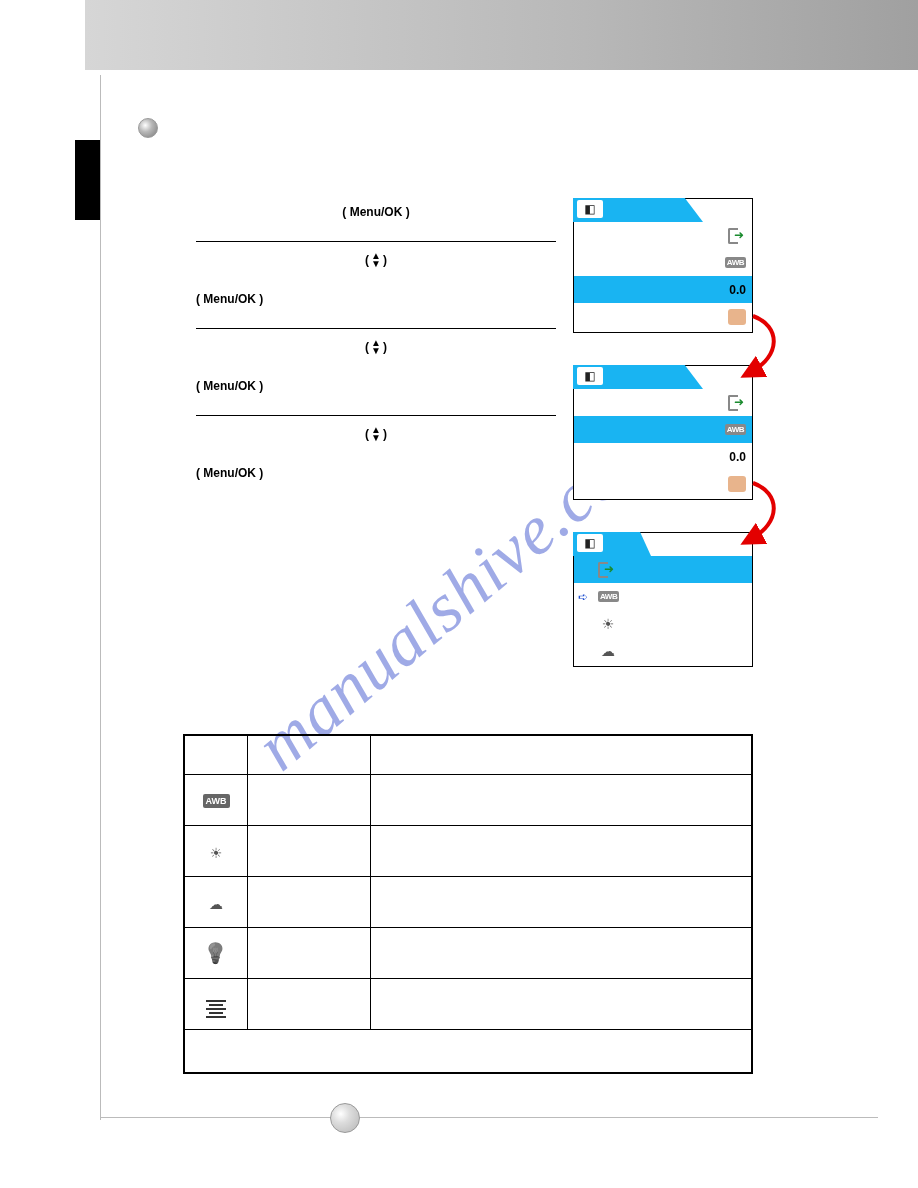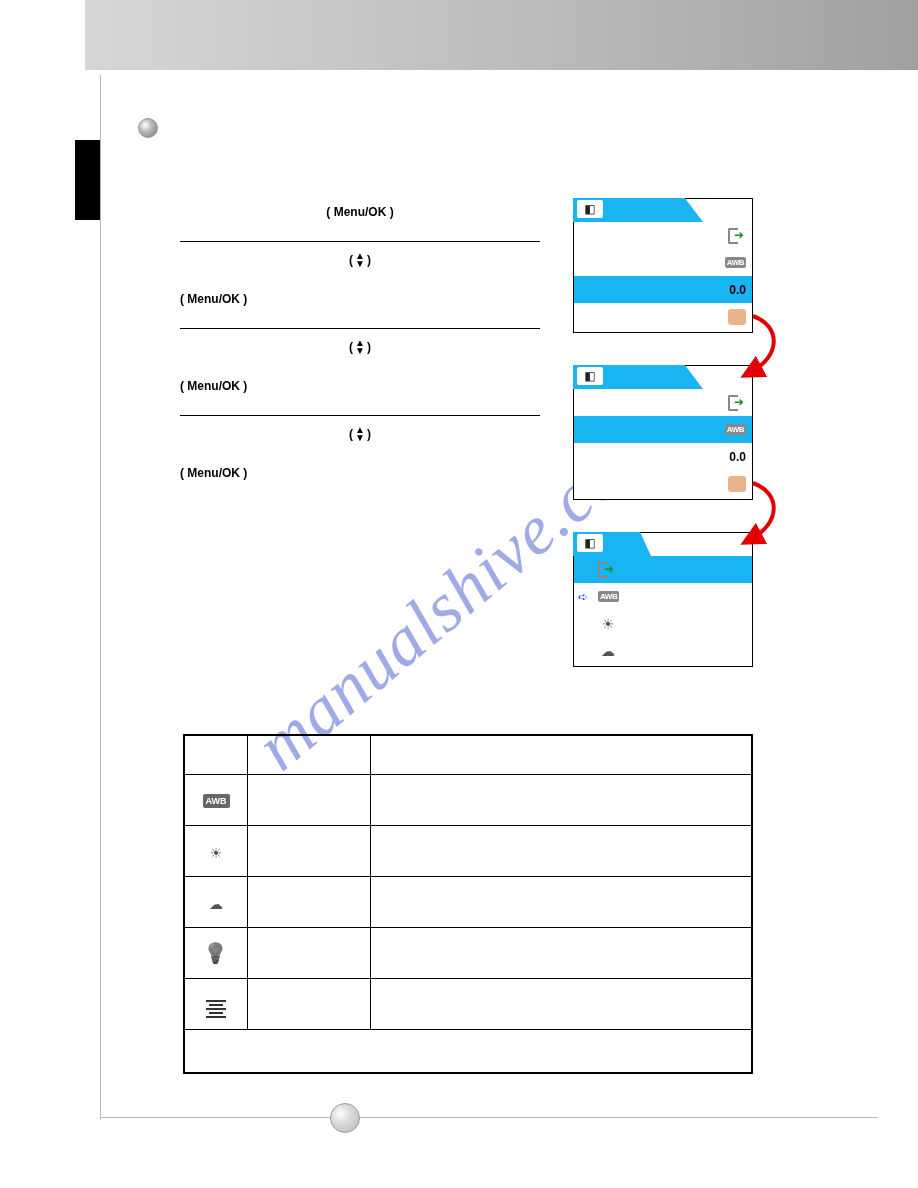--- a/index.html
+++ b/index.html
@@ -65,21 +65,21 @@
     bottom: 55px;
     width: 28px;
     height: 28px;
     border-radius: 50%;
     background: radial-gradient(circle at 35% 35%, #fff 0%, #ddd 35%, #b5b5b5 100%);
     border: 1px solid #999;
   }
 
   .steps {
     position: absolute;
-    left: 180px;
+    left: 196px;
     top: 195px;
     width: 360px;
   }
   .step-block {
     padding: 10px 0 22px 0;
     border-bottom: 1px solid #000;
     position: relative;
   }
   .step-block:last-child { border-bottom: none; }
   .center-label { text-align: center; font-weight: bold; }

